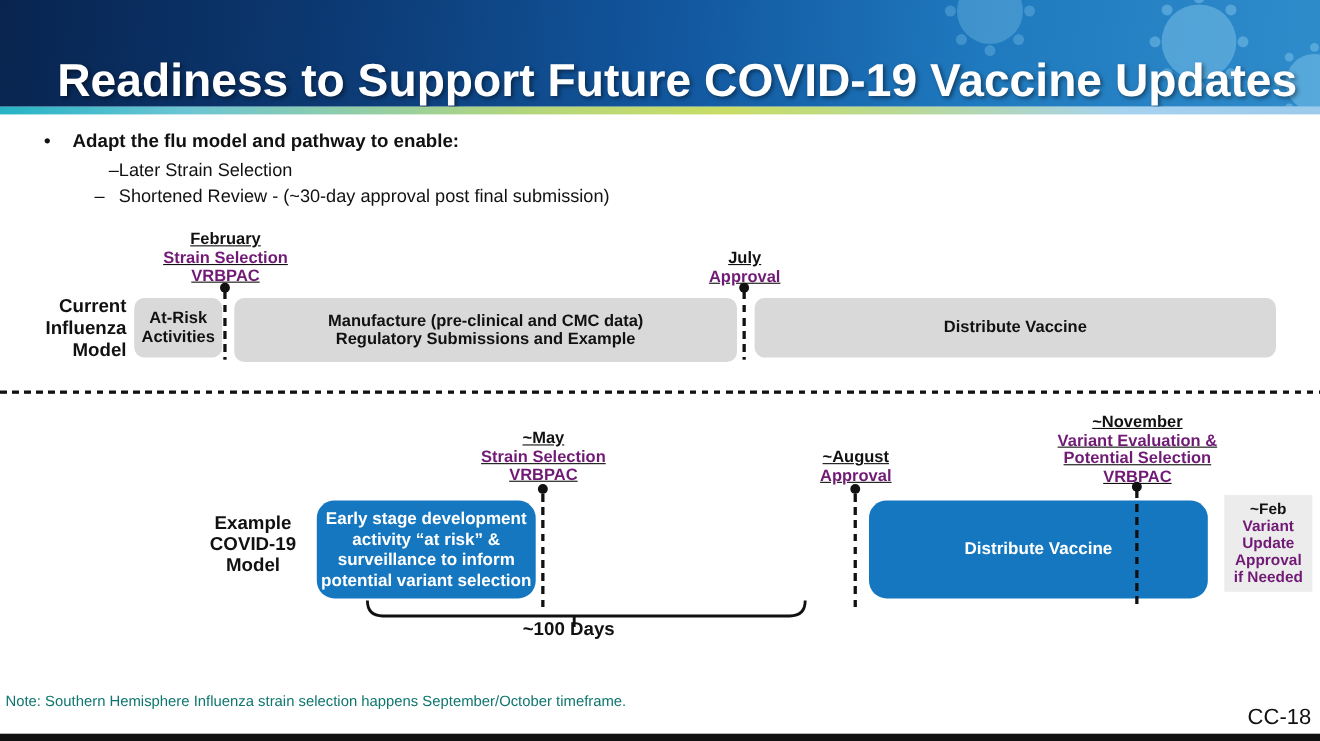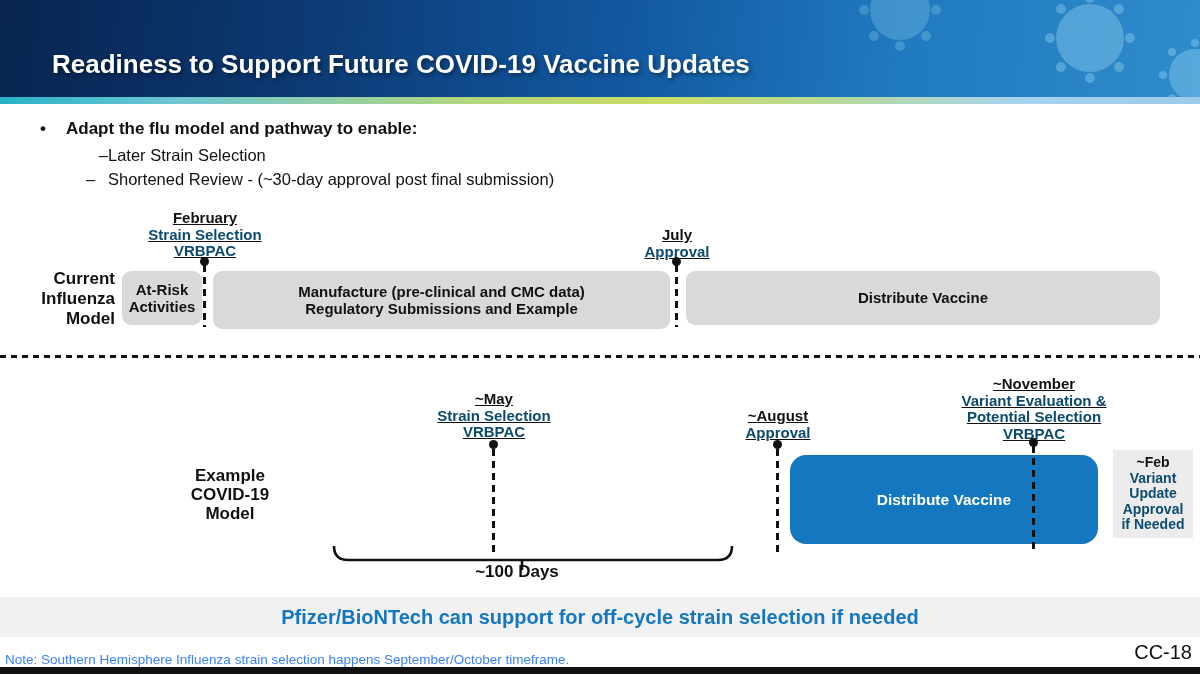--- a/index.html
+++ b/index.html
@@ -10,39 +10,39 @@
   }
   .abs { position:absolute; }
 
   
   .header {
     left:0; top:0; width:1200px; height:97px;
     background:linear-gradient(96deg,#08244f 0%,#0c3a74 26%,#1258a0 52%,#1f79be 74%,#2f8ccb 100%);
     overflow:hidden;
   }
   .header-title {
-    left:52px; top:49px; font-size:26px; font-weight:bold; color:#fff;
+    left:52px; top:49px; font-size:42px; font-weight:bold; color:#fff;
     white-space:nowrap; text-shadow:2px 2px 4px rgba(0,0,0,.45); z-index:3;
   }
   .virus-svg { right:0; top:0; z-index:1; }
   .accent-bar {
     left:0; top:97px; width:1200px; height:7px;
     background:linear-gradient(90deg,#26b3c6 0%,#6cc5d4 14%,#b4d67b 40%,#c9dd66 55%,#b9d993 68%,#a5d2ef 85%,#9ccaeb 100%);
   }
 
   
   .bullet-main { left:40px; top:119px; font-size:17px; font-weight:bold; }
   .bullet-glyph { display:inline-block; width:26px; }
   .bullet-sub { left:86px; font-size:16.5px; }
   .dash-glyph { display:inline-block; width:22px; }
 
   
   .row-label { font-size:17px; font-weight:bold; line-height:20px; }
   .ms { text-align:center; font-weight:bold; font-size:15px; line-height:16.5px; white-space:nowrap;text-decoration:underline; }
-  .red { color:#0c4a6e; }
+  .red { color:#701a75; }
   .dot { width:9px; height:9px; background:#111; border-radius:50%; z-index:4; }
   .vline {
     width:3px; z-index:3;
     background:repeating-linear-gradient(180deg,#111 0 7px,transparent 7px 12px);
   }
   .gray-box {
     background:#d9d9d9; border-radius:9px; color:#111;
     display:flex; flex-direction:column; align-items:center; justify-content:center;
     font-weight:bold; font-size:15px; line-height:17.5px; text-align:center; z-index:1;
   }
@@ -61,21 +61,21 @@
     font-weight:bold; font-size:14px; line-height:15.5px; text-align:center;
   }
   .duration-label { left:437px; top:562px; width:160px; text-align:center; font-size:17px; font-weight:bold; }
 
   
   .statement-band {
     left:0; top:597px; width:1200px; height:40px; background:#f1f1f2;
     display:flex; align-items:center; justify-content:center;
     font-size:20px; font-weight:bold; color:#1577bf;
   }
-  .note-text { left:5px; top:652px; font-size:13.5px; color:#3b82f6; }
+  .note-text { left:5px; top:630px; font-size:13.5px; color:#0f766e; }
   .slide-code { right:8px; top:641px; font-size:20px; font-weight:normal; }
   .bottom-bar { left:0; top:667px; width:1200px; height:7px; background:#111; }
 </style>
 </head>
 <body>
 
 <div class="slide">
 
   <div class="abs header">
     <svg class="abs virus-svg" width="360" height="97" viewBox="0 0 360 97">
@@ -184,38 +184,41 @@
   </div>
   <div class="abs dot" style="left:1029px; top:438px;"></div>
   <div class="abs vline" style="left:1032px; top:446px; height:107px;"></div>
 
   <div class="abs row-label" style="left:178px; top:466px; width:104px; text-align:center; line-height:19px;">
     <div>Example</div>
     <div>COVID-19</div>
     <div>Model</div>
   </div>
 
+  <div class="abs blue-box" style="left:288px; top:455px; width:199px; height:89px;">
+    <div>Early stage development</div>
+    <div>activity “at risk” &amp;</div>
+    <div>surveillance to inform</div>
+    <div>potential variant selection</div>
+  </div>
   <div class="abs blue-box" style="left:790px; top:455px; width:308px; height:89px;">
     <div>Distribute Vaccine</div>
   </div>
 
   <div class="abs feb-box">
     <div>~Feb</div>
     <div class="red">Variant</div>
     <div class="red">Update</div>
     <div class="red">Approval</div>
     <div class="red">if Needed</div>
   </div>
 
   <svg class="abs" style="left:332px; top:545px;" width="402" height="26" viewBox="0 0 402 26">
     <path d="M2 1 Q2 15 16 15 H 386 Q400 15 400 1" fill="none" stroke="#111" stroke-width="2.6"></path>
     <line x1="190" y1="15" x2="190" y2="25" stroke="#111" stroke-width="2.6"></line>
   </svg>
   <div class="abs duration-label">~100 Days</div>
 
-  <div class="abs statement-band">
-    <span>Pfizer/BioNTech can support for off-cycle strain selection if needed</span>
-  </div>
   <div class="abs note-text">Note: Southern Hemisphere Influenza strain selection happens September/October timeframe.</div>
   <div class="abs slide-code">CC-18</div>
   <div class="abs bottom-bar"></div>
 
 </div>
 
 </body></html>

